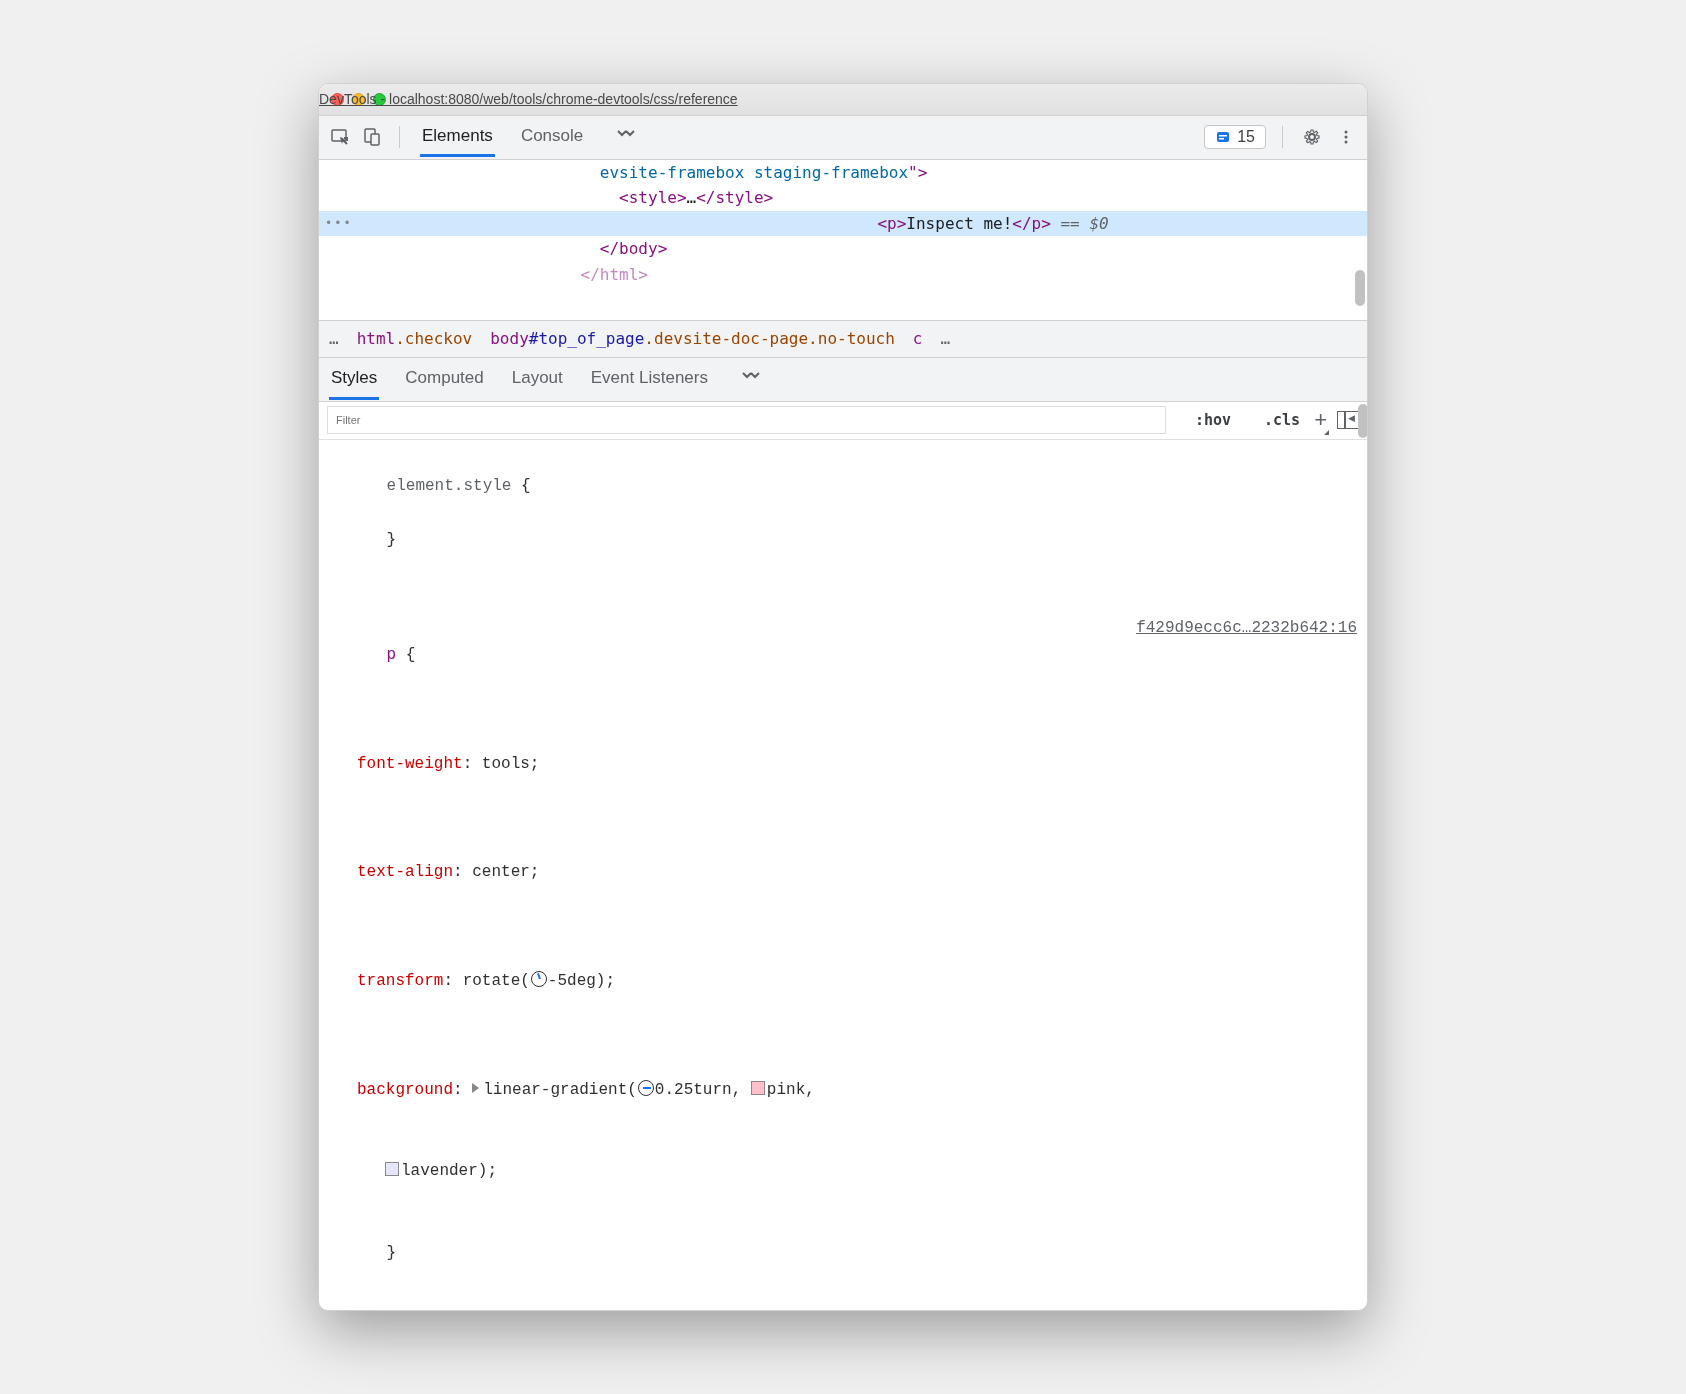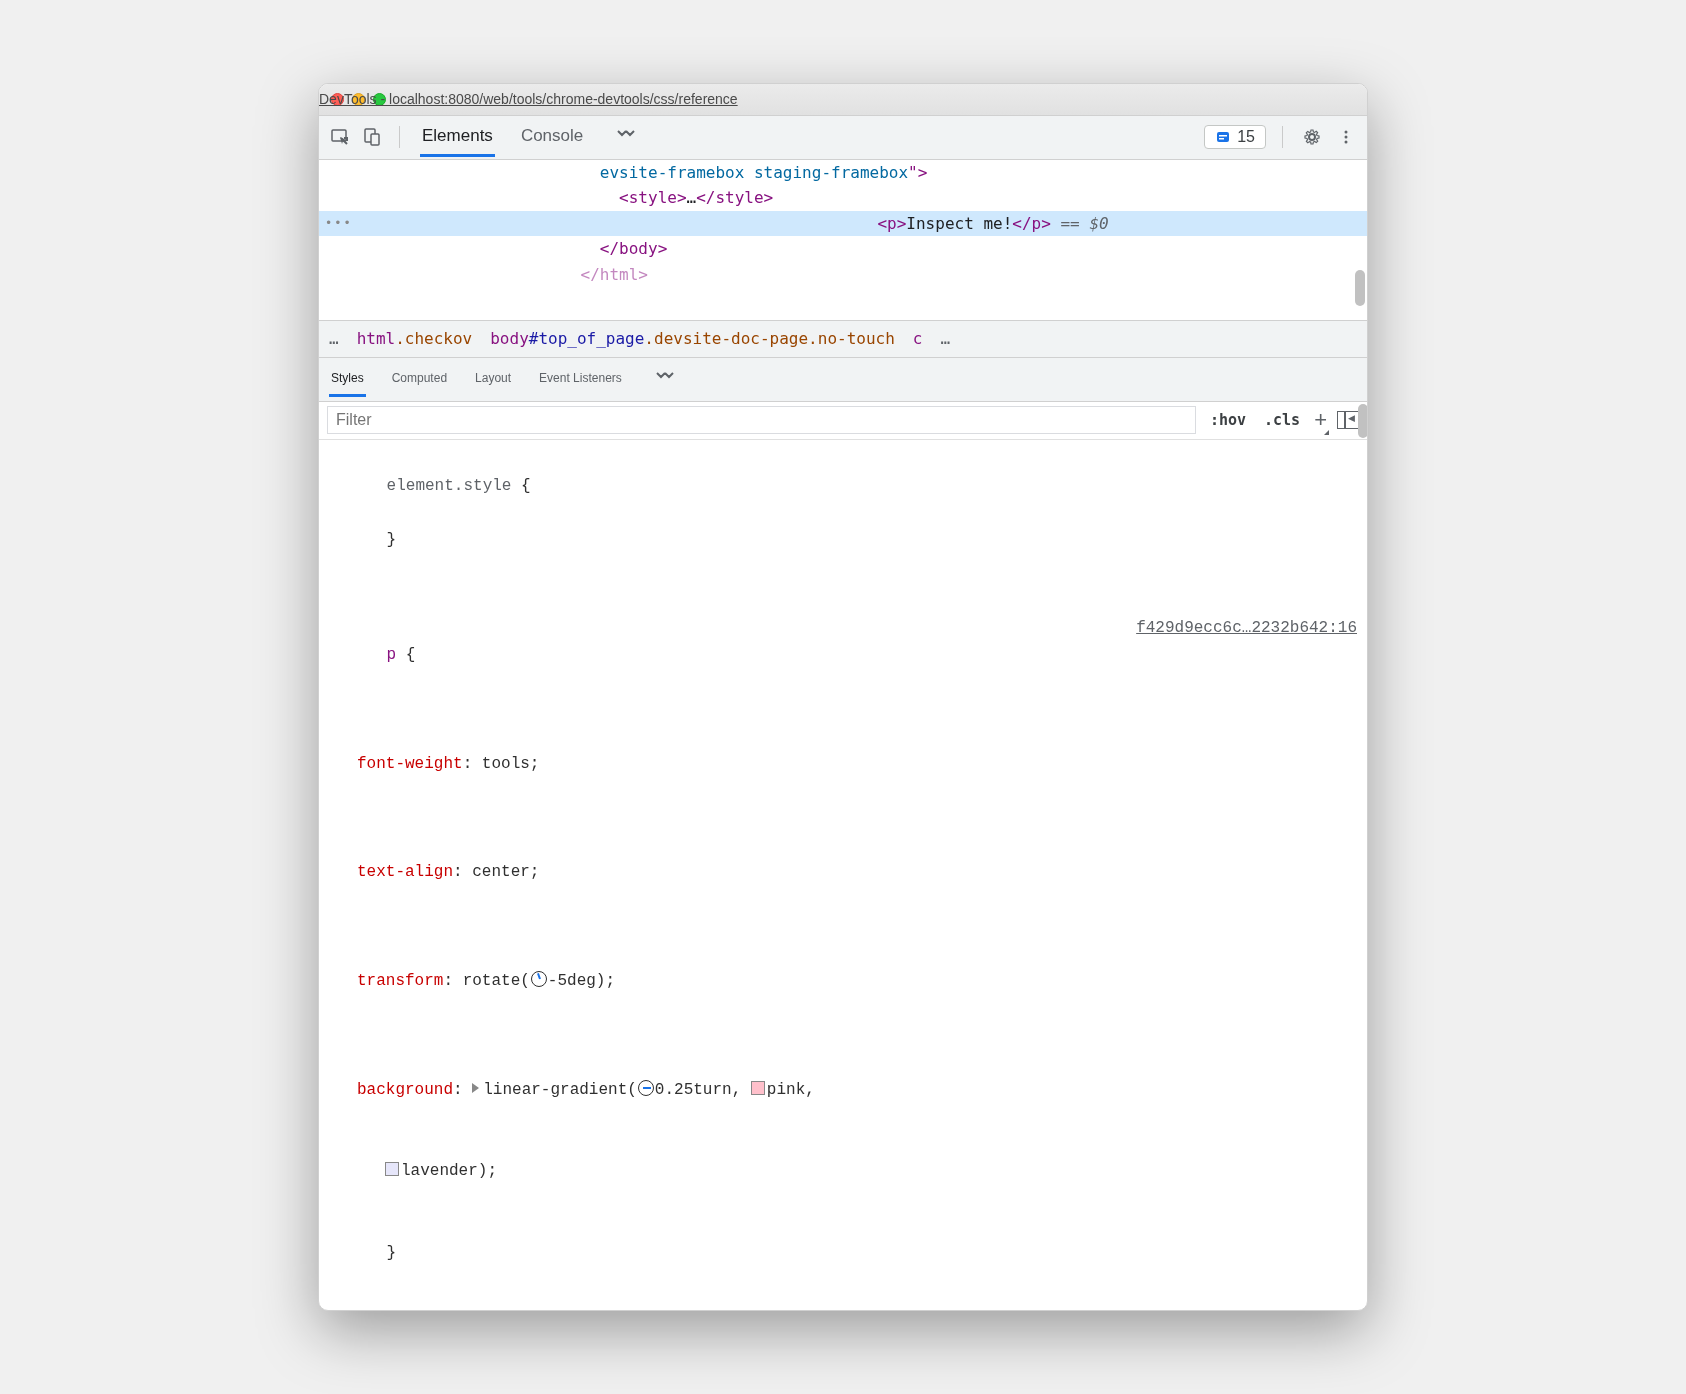--- a/index.html
+++ b/index.html
@@ -140,51 +140,52 @@
 .panel-tabs {
   height:44px;
   background:#f1f3f4;
   border-bottom:1px solid #d0d0d0;
   display:flex;
   align-items:center;
   padding:0 10px;
   gap:24px;
 }
 .ptab {
-  font-size:12px;
+  font-size:17px;
   color:#5f6368;
   padding:9px 2px;
   cursor:pointer;
   border-bottom:3px solid transparent;
 }
 .ptab.active { color:#202124; border-bottom-color:#1a73e8; }
 .filter-row {
   height:38px;
   display:flex;
   align-items:center;
   border-bottom:1px solid #e0e0e0;
   padding:0 8px;
   gap:10px;
 }
 .filter-input {
   flex:1;
   border:1px solid #dadce0;
   height:28px;
   padding:0 8px;
-  font-size:16px;
+  font-size:11px;
   color:#5f6368;
   outline:none;
 }
 .filter-ctl {
   font-family: Menlo, Consolas, monospace;
   font-size:15px;
   color:#3c4043;
   cursor:pointer;
   padding:2px 4px;
   font-weight:600;
+  margin-left:15px;
 }
 .plus-icon { font-size:22px; color:#5f6368; cursor:pointer; position:relative; }
 .plus-icon::after {
   content:"";
   position:absolute;
   right:-2px; bottom:-2px;
   border-left:5px solid transparent;
   border-bottom:5px solid #5f6368;
 }
 .sidebar-toggle {

